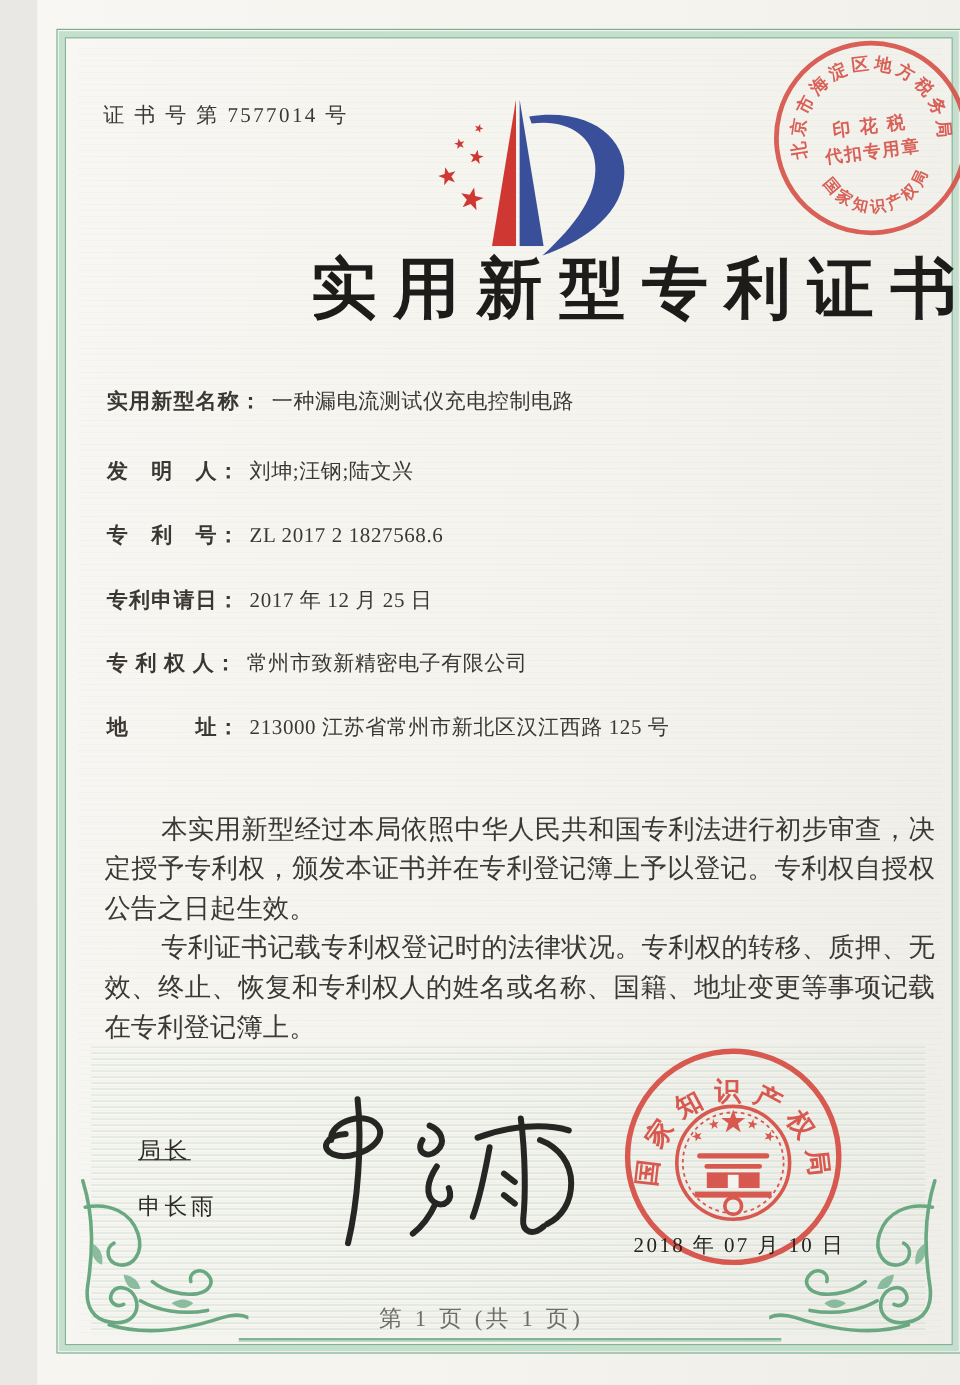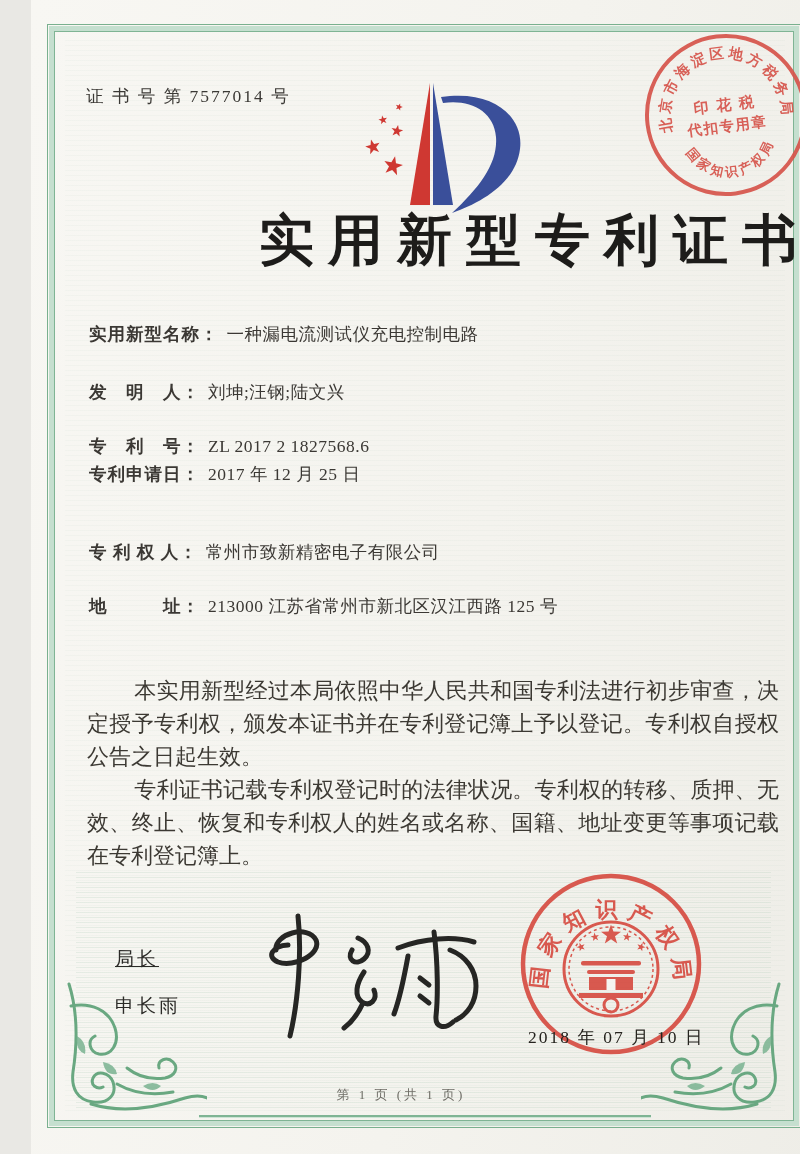--- a/index.html
+++ b/index.html
@@ -53,21 +53,21 @@
   }
   .paras p{margin:0;text-indent:2.15em;}
   .director-title{position:absolute;left:84px;top:946px;font-size:19px;letter-spacing:3px;color:#2b2a27;text-decoration:underline;}
   .director-name{position:absolute;left:84px;top:993px;font-size:19px;letter-spacing:3px;color:#2b2a27;}
   .seal-date{
     position:absolute;left:497px;top:1025px;font-size:17.5px;letter-spacing:2px;
     color:#25231e;z-index:6;white-space:nowrap;
   }
   .footer{
     position:absolute;left:0;right:60px;top:1086px;text-align:center;
-    font-size:13px;letter-spacing:3px;color:#6e6d66;
+    font-size:19px;letter-spacing:3px;color:#6e6d66;
   }
   
   .logo{position:absolute;left:315px;top:75px;width:180px;height:140px;}
   .tax-stamp{position:absolute;left:612px;top:32px;width:166px;height:166px;opacity:0.92;transform:rotate(-7deg);z-index:5;}
   .big-seal{position:absolute;left:487px;top:871px;width:186px;height:186px;opacity:0.9;z-index:5;}
   .signature{position:absolute;left:215px;top:908px;width:235px;height:135px;z-index:4;}
 </style>
 </head>
 <body>
 
@@ -149,21 +149,21 @@
 
   <div class="field-row" style="top:322px">
     <span class="flabel">实用新型名称：</span><span class="fvalue">一种漏电流测试仪充电控制电路</span>
   </div>
   <div class="field-row" style="top:380px">
     <span class="flabel">发　明　人：</span><span class="fvalue">刘坤;汪钢;陆文兴</span>
   </div>
   <div class="field-row" style="top:434px">
     <span class="flabel">专　利　号：</span><span class="fvalue">ZL 2017 2 1827568.6</span>
   </div>
-  <div class="field-row" style="top:462px">
+  <div class="field-row" style="top:488px">
     <span class="flabel">专利申请日：</span><span class="fvalue">2017 年 12 月 25 日</span>
   </div>
   <div class="field-row" style="top:540px">
     <span class="flabel">专 利 权 人：</span><span class="fvalue">常州市致新精密电子有限公司</span>
   </div>
   <div class="field-row" style="top:594px">
     <span class="flabel">地　　　址：</span><span class="fvalue">213000 江苏省常州市新北区汉江西路 125 号</span>
   </div>
 
 

